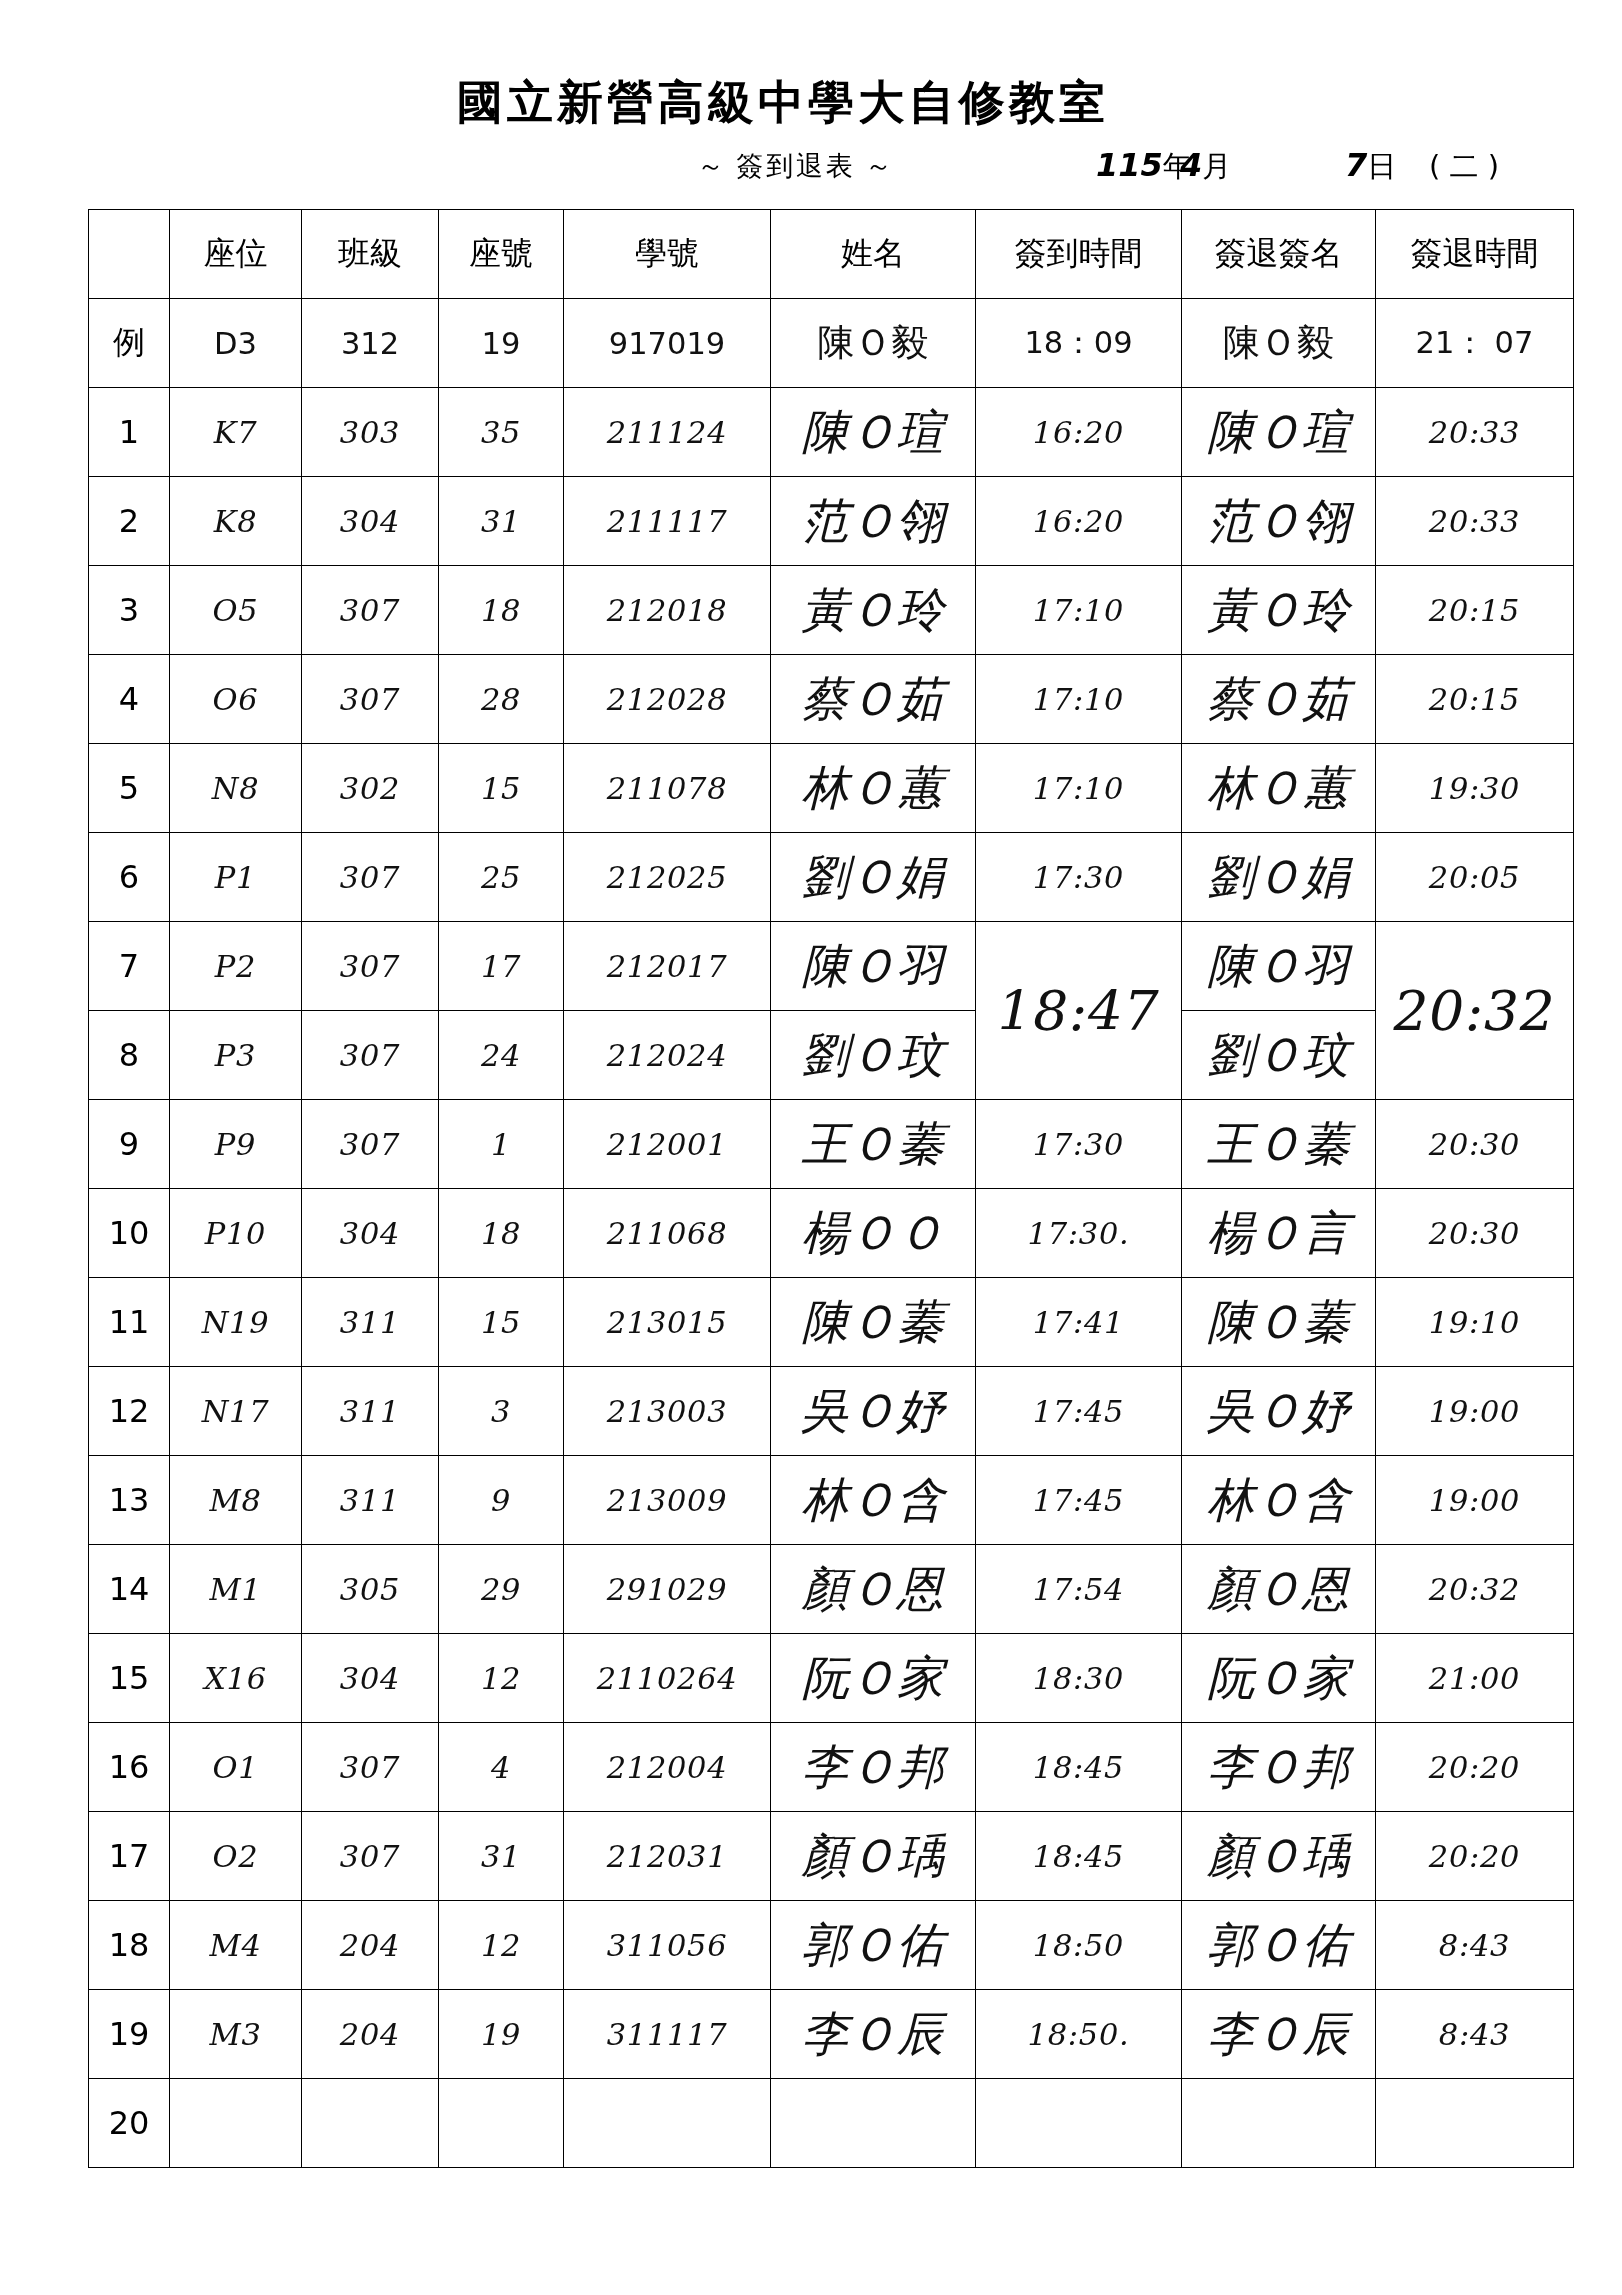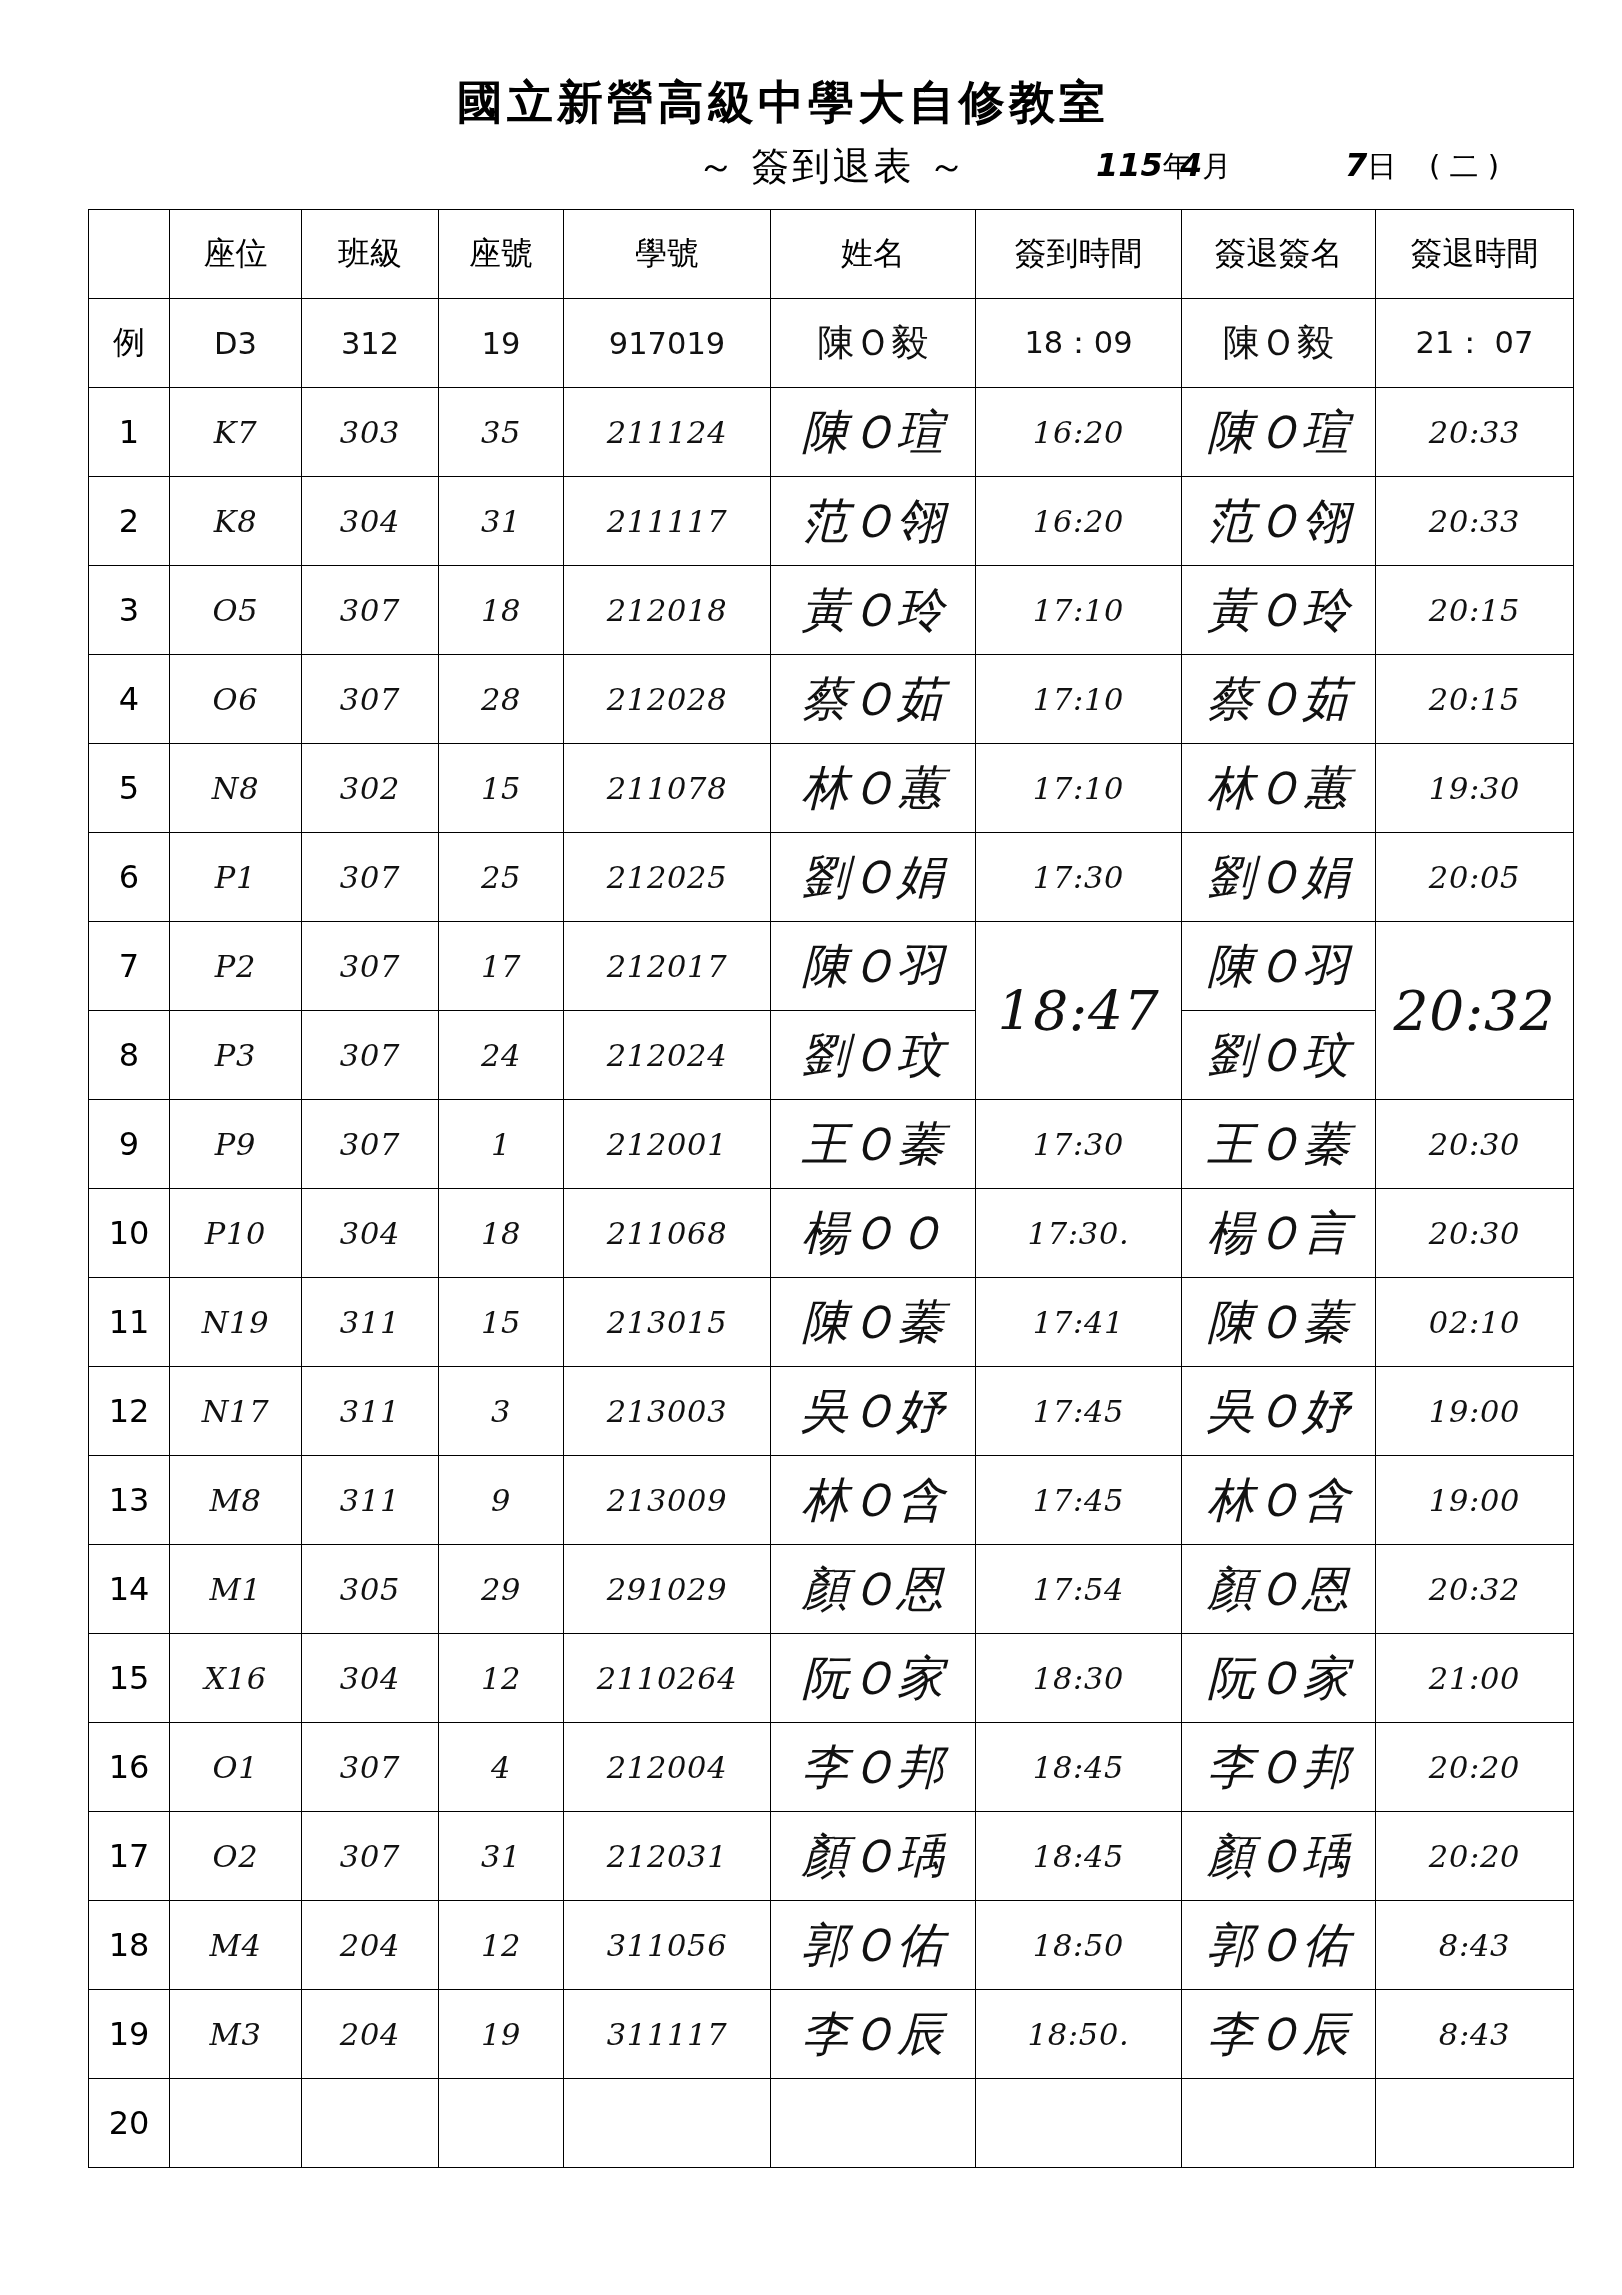--- a/index.html
+++ b/index.html
@@ -26,22 +26,22 @@
     font-size: 46px;
     letter-spacing: 4.2px;
     line-height: 55px;
     padding-left: 104px;
     box-sizing: border-box;
   }
   .subtitle {
     position: absolute;
     left: 697px;
     top: 147px;
-    font-family: Liberation Sans, sans-serif;
-    font-size: 38px;
+    font-family: Liberation Serif, serif;
+    font-size: 27px;
     letter-spacing: 2.8px;
     line-height: 39px;
   }
   .date {
     position: absolute;
     top: 144px;
     font-family: "DejaVu Sans", "Liberation Sans", sans-serif;
     font-size: 32px;
     line-height: 42px;
     font-style: italic;
@@ -273,21 +273,21 @@
       </tr>
       <tr>
         <td class="rownum">11</td>
         <td class="hand">N19</td>
         <td class="hand">311</td>
         <td class="hand">15</td>
         <td class="hand">213015</td>
         <td class="hand name">陳Ｏ蓁</td>
         <td class="hand">17:41</td>
         <td class="hand name">陳Ｏ蓁</td>
-        <td class="hand">02:10</td>
+        <td class="hand">19:10</td>
       </tr>
       <tr>
         <td class="rownum">12</td>
         <td class="hand">N17</td>
         <td class="hand">311</td>
         <td class="hand">3</td>
         <td class="hand">213003</td>
         <td class="hand name">吳Ｏ妤</td>
         <td class="hand">17:45</td>
         <td class="hand name">吳Ｏ妤</td>

